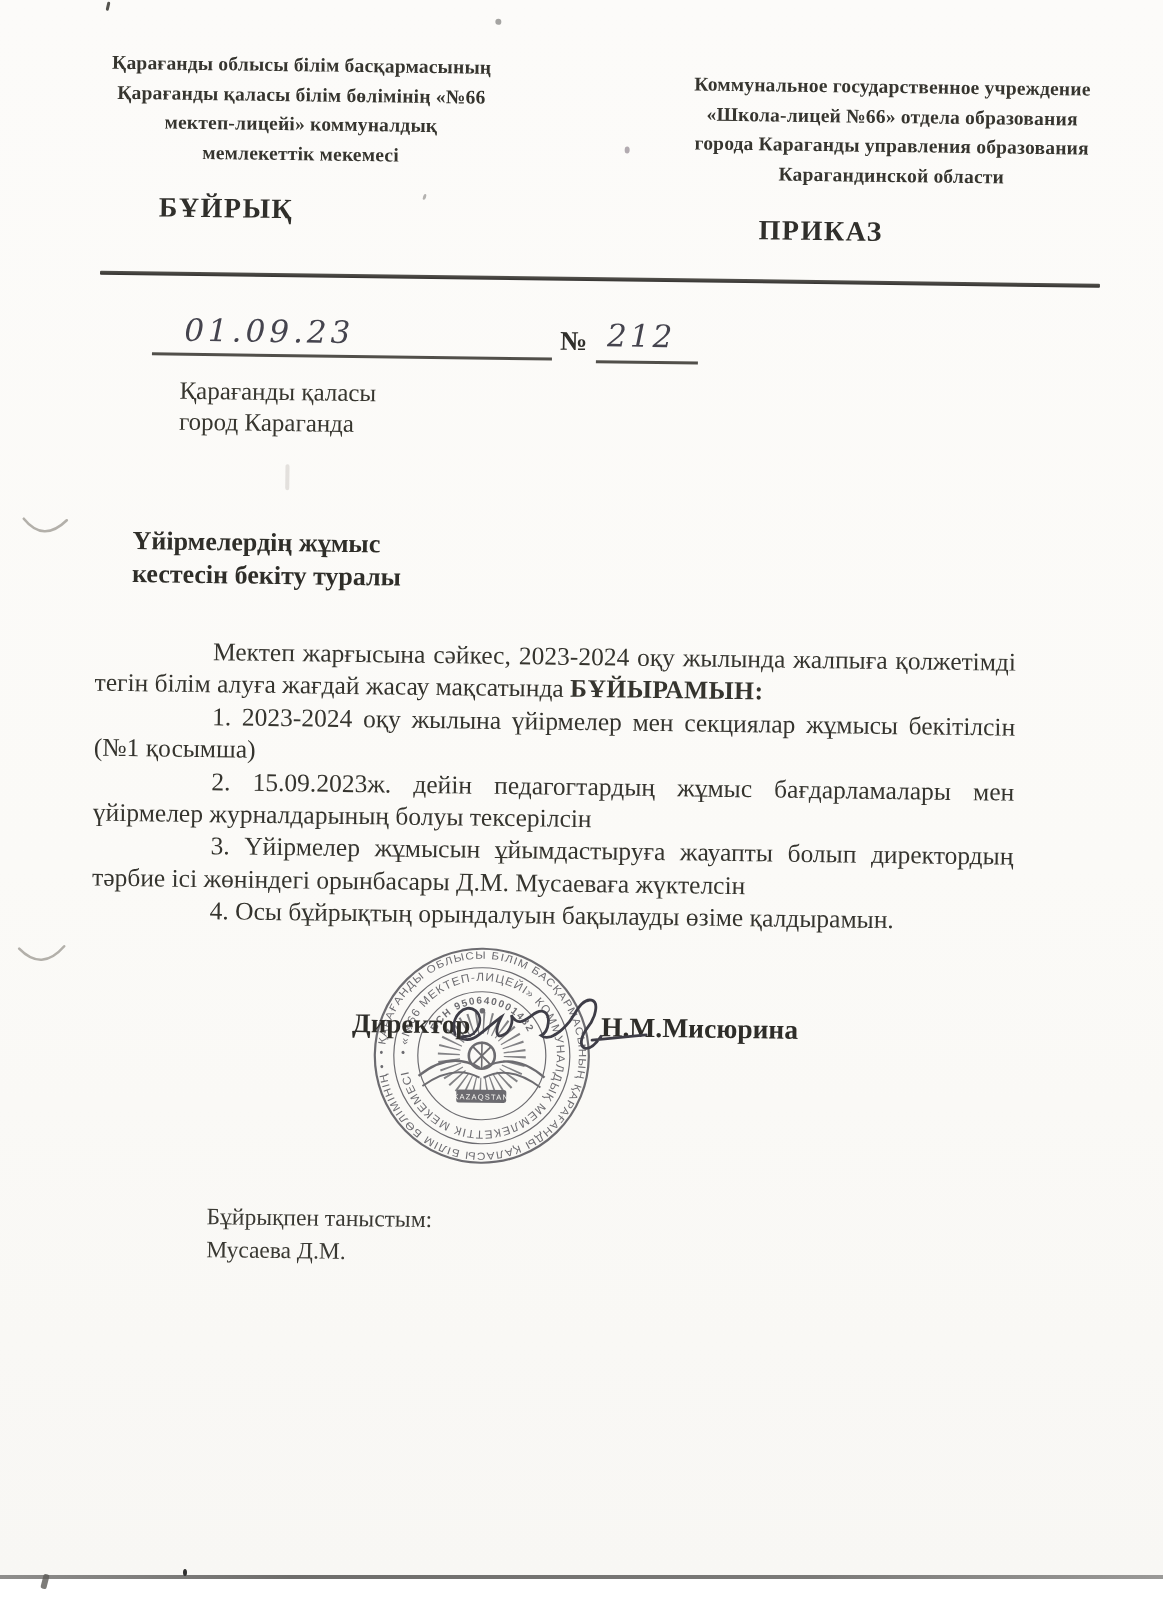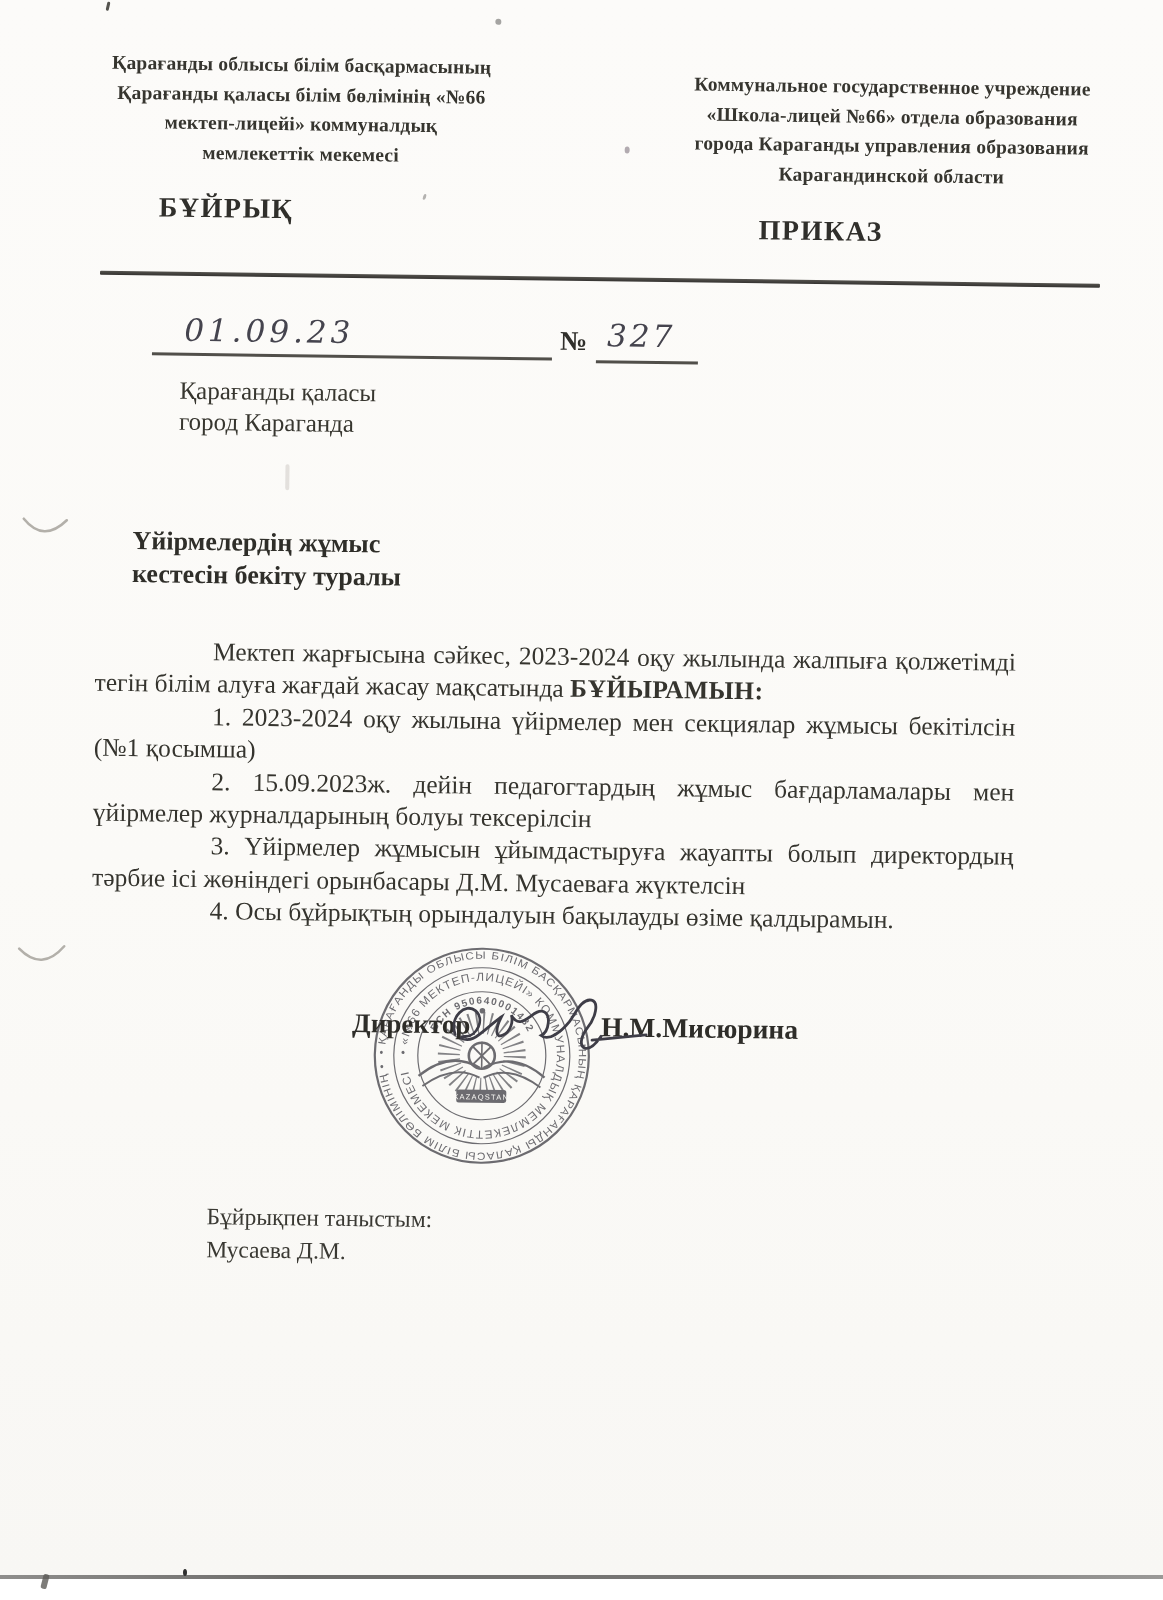--- a/index.html
+++ b/index.html
@@ -72,21 +72,21 @@
       <div>города Караганды управления образования</div>
       <div>Карагандинской области</div>
     </div>
     <div class="abs doc-type doc-type-kk">БҰЙРЫҚ</div>
     <div class="abs doc-type doc-type-ru">ПРИКАЗ</div>
     <div class="abs divider"></div>
 
     <div class="abs hw date-hw">01.09.23</div>
     <div class="abs date-line"></div>
     <div class="abs no-label">№</div>
-    <div class="abs hw no-hw">327</div>
+    <div class="abs hw no-hw">212</div>
     <div class="abs no-line"></div>
 
     <div class="abs place">
       <div>Қарағанды қаласы</div>
       <div>город Караганда</div>
     </div>
 
     <div class="abs subject">
       <div>Үйірмелердің жұмыс</div>
       <div>кестесін бекіту туралы</div>

